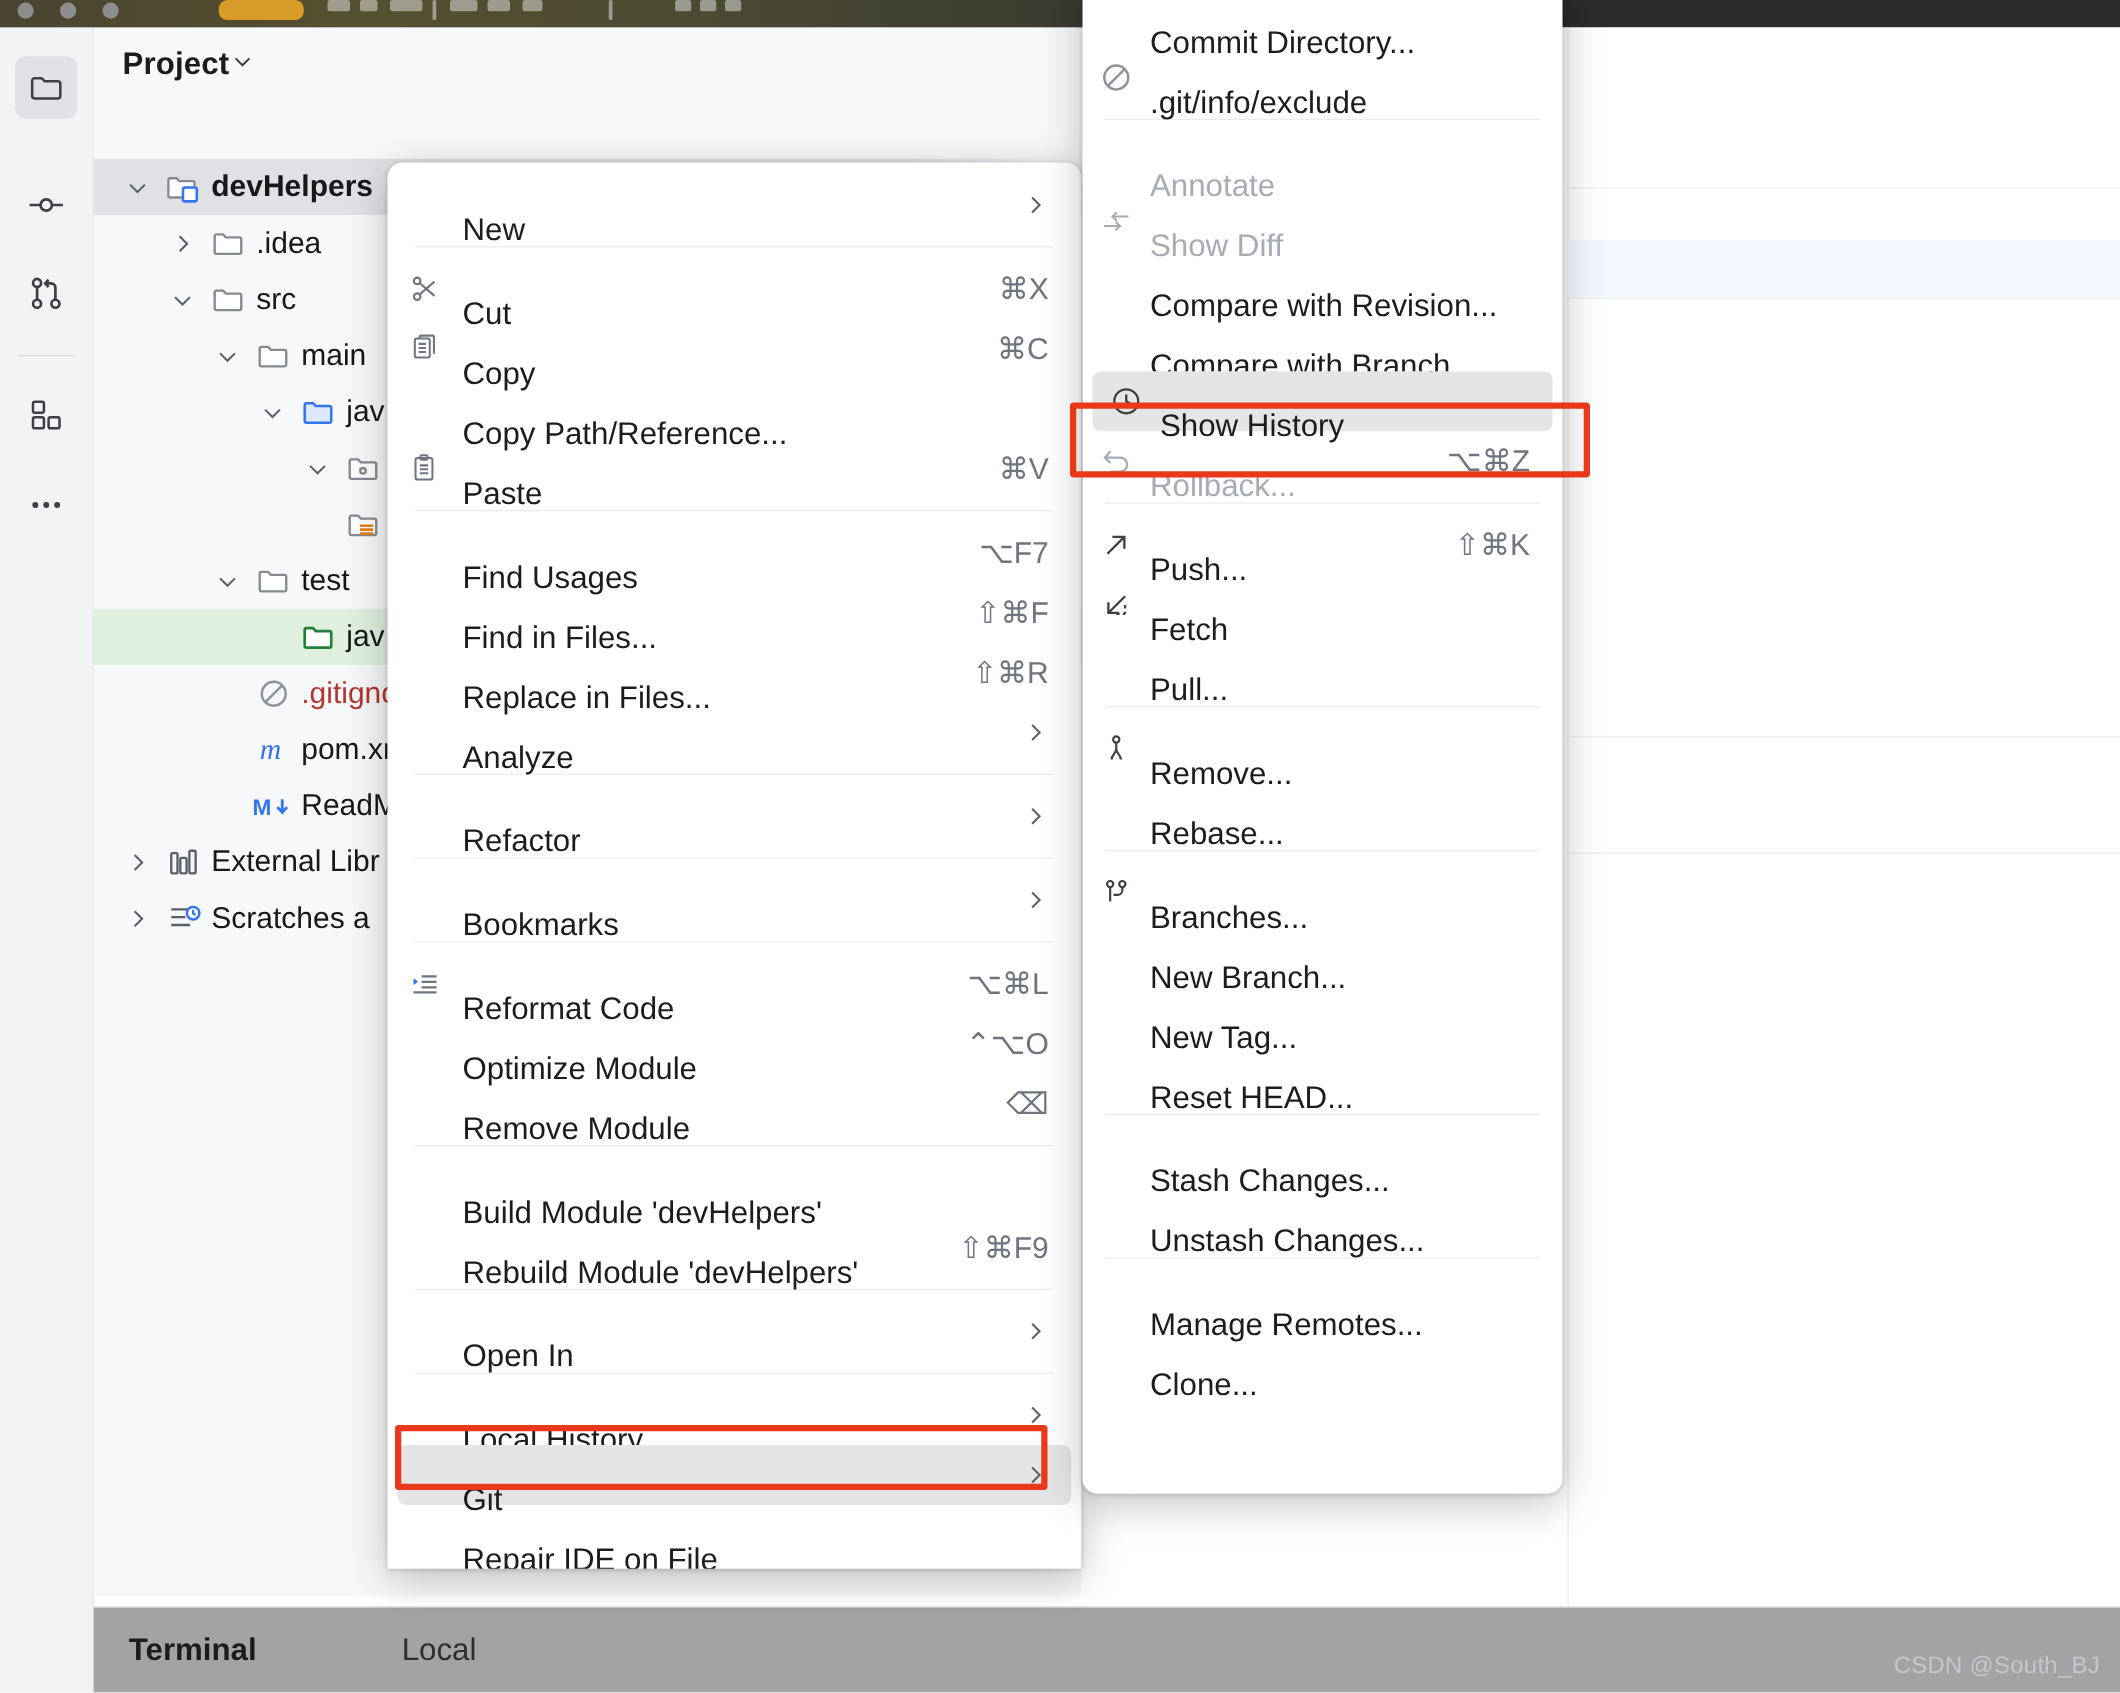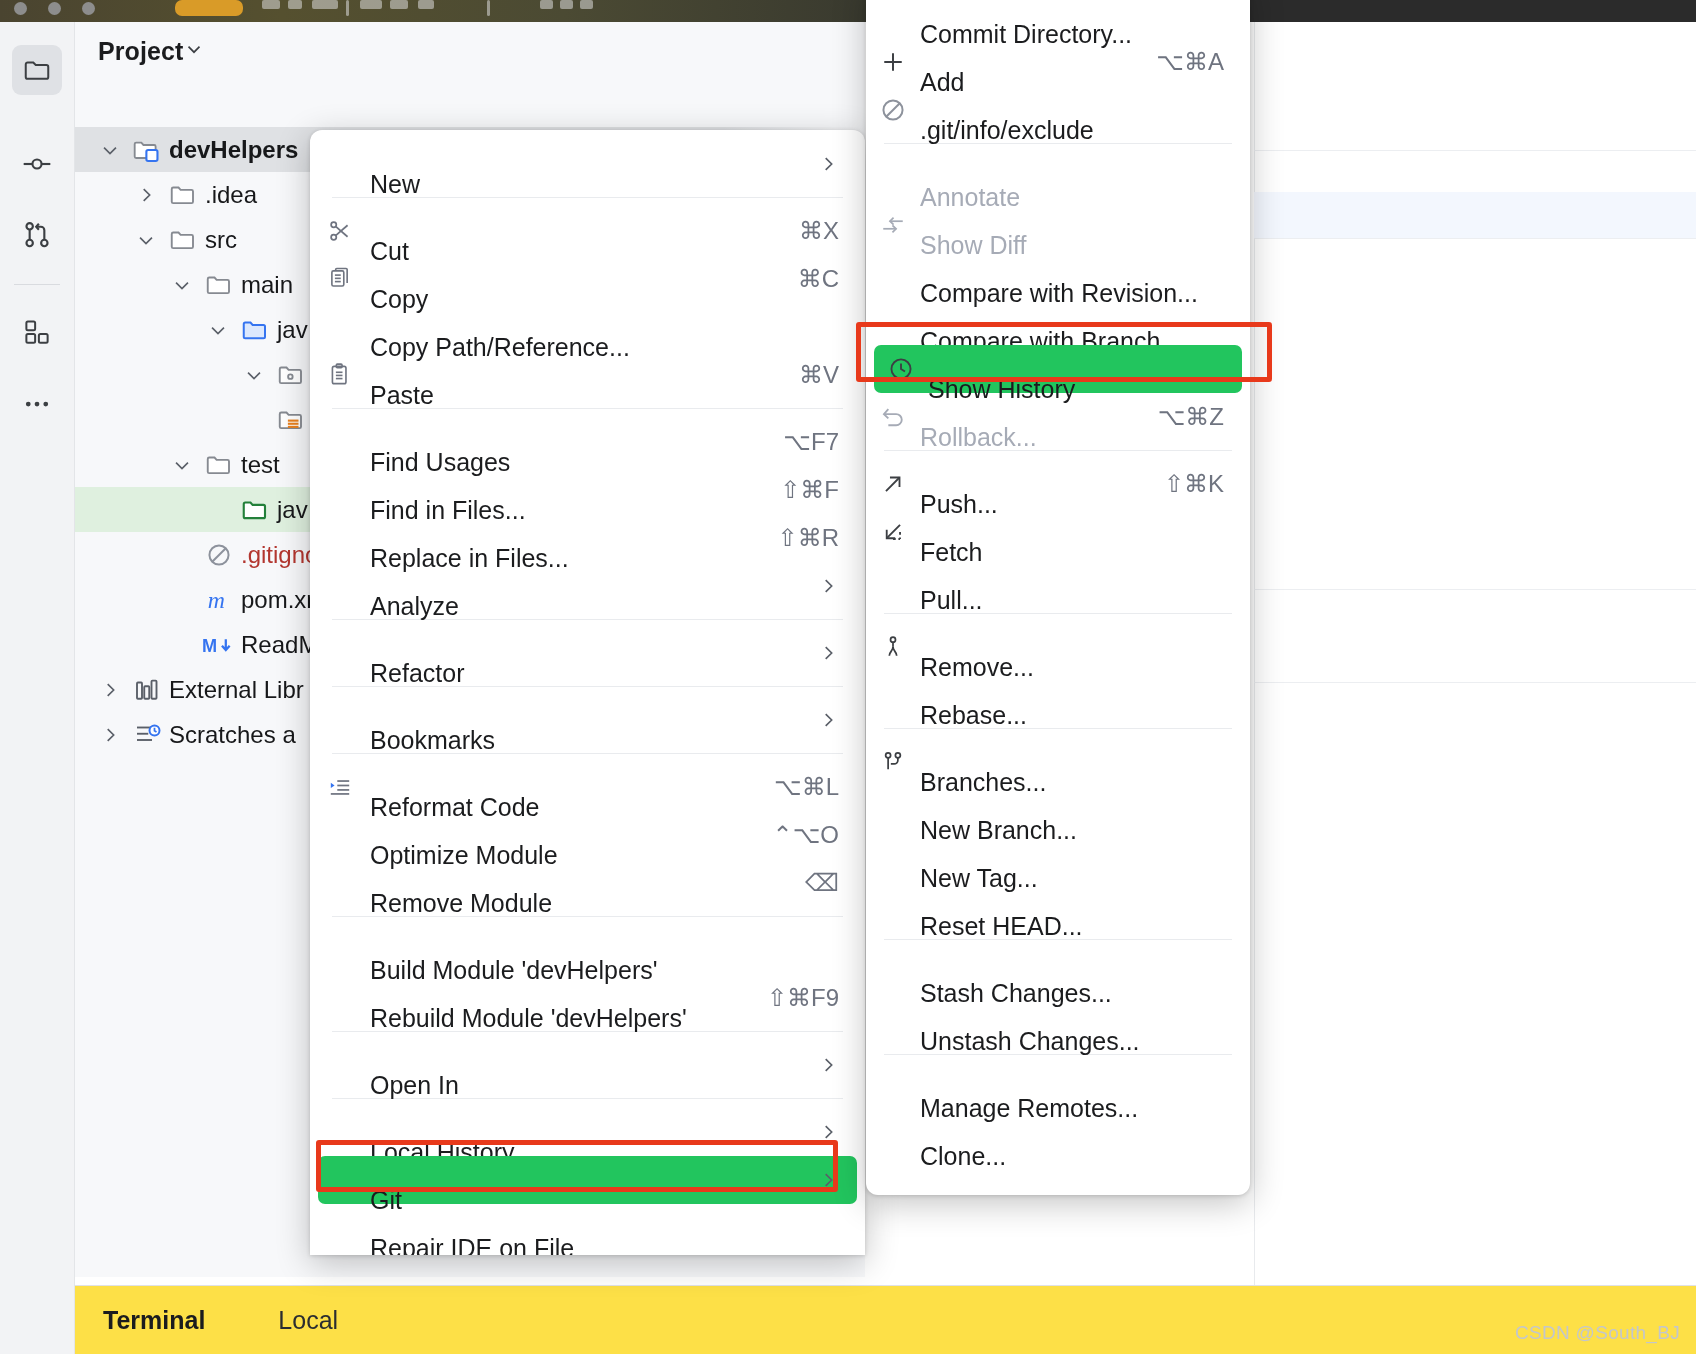--- a/index.html
+++ b/index.html
@@ -71,21 +71,21 @@
   .tree-fade {
     position: absolute; left: 0; top: 105px; width: 790px; height: 1060px;
     pointer-events: none;
     background: linear-gradient(90deg, rgba(247,248,250,0) 82%, rgba(247,248,250,.9) 96%, rgba(247,248,250,1) 100%);
   }
 
   
   .term-sep { position: absolute; left: 75px; top: 1285px; width: 1621px; height: 1px; background: #e0e2e6; }
   .term-bar {
     position: absolute; left: 75px; top: 1286px; width: 1621px; height: 68px;
-    background: #fde047; display: flex; align-items: center; gap: 25px; padding-left: 28px;
+    background: #a3a3a3; display: flex; align-items: center; gap: 68px; padding-left: 28px;
   }
   .term-main { font-size: 25px; font-weight: 700; color: #1b1c1e; }
   .term-sub { font-size: 25px; color: #2b2d30; margin-left: 48px; }
 
   
   .editor-bg { position: absolute; left: 865px; top: 22px; width: 831px; height: 1263px; background: #ffffff; }
   .editor-rule { position: absolute; left: 1254px; width: 442px; height: 1px; background: #eceef1; }
   .editor-hl { position: absolute; left: 1254px; top: 192px; width: 442px; height: 46px; background: #f3f7fe; }
   .editor-vline { position: absolute; left: 1254px; top: 22px; width: 1px; height: 1263px; background: #e8eaed; }
 
@@ -101,21 +101,21 @@
   .mi {
     position: relative; display: flex; align-items: center;
     height: 48px; padding: 0 26px 0 0; font-size: 25px; color: #1b1c1e;
     white-space: nowrap;
   }
   .mi .mi-icon { width: 60px; flex: 0 0 auto; display: flex; align-items: center; justify-content: center; }
   .mi .mi-label { flex: 1 1 auto; margin-top: 40px; }
   .mi .mi-short { color: #6f7480; font-size: 24px; margin-left: 20px; }
   .mi .mi-arrow { margin-left: 16px; display: flex; align-items: center; }
   .mi.disabled .mi-label { color: #a6abb6; }
-  .mi.highlight { background: #22c55e; border-radius: 7px; margin: 0 8px; padding-right: 18px; }
+  .mi.highlight { background: #e5e5e5; border-radius: 7px; margin: 0 8px; padding-right: 18px; }
   .mi.highlight .mi-icon { width: 52px; }
   .msep { height: 1px; background: #e9ebee; margin: 9px 22px; }
   #menu-git .msep { margin: 9px 18px; }
   #menu-git .mi { padding-left: 0; }
   #menu-git .mi .mi-icon { width: 54px; }
 
   
   .redbox {
     position: absolute; border: 5px solid #e8391b; border-radius: 3px;
     pointer-events: none; z-index: 40;
@@ -580,30 +580,20 @@
       </div>
     </div>
 
   <div class="menu" id="menu-git">
       <div class="mi">
         <span class="mi-icon"></span>
         <span class="mi-label">Commit Directory...</span>
       </div>
       <div class="mi">
         <span class="mi-icon">
-          <svg xmlns="http://www.w3.org/2000/svg" width="28" height="28" viewBox="0 0 24 24" stroke="#3c3f43" stroke-width="1.7">
-            <line x1="12" y1="4.5" x2="12" y2="19.5"></line>
-            <line x1="4.5" y1="12" x2="19.5" y2="12"></line>
-          </svg>
-        </span>
-        <span class="mi-label">Add</span>
-        <span class="mi-short">⌥⌘A</span>
-      </div>
-      <div class="mi">
-        <span class="mi-icon">
           <svg xmlns="http://www.w3.org/2000/svg" width="28" height="28" viewBox="0 0 24 24" fill="none" stroke="#8d929c" stroke-width="1.7">
             <circle cx="12" cy="12" r="8.2"></circle>
             <line x1="6.4" y1="17.6" x2="17.6" y2="6.4"></line>
           </svg>
         </span>
         <span class="mi-label">.git/info/exclude</span>
       </div>
       <div class="msep"></div>
       <div class="mi disabled">
         <span class="mi-icon"></span>

